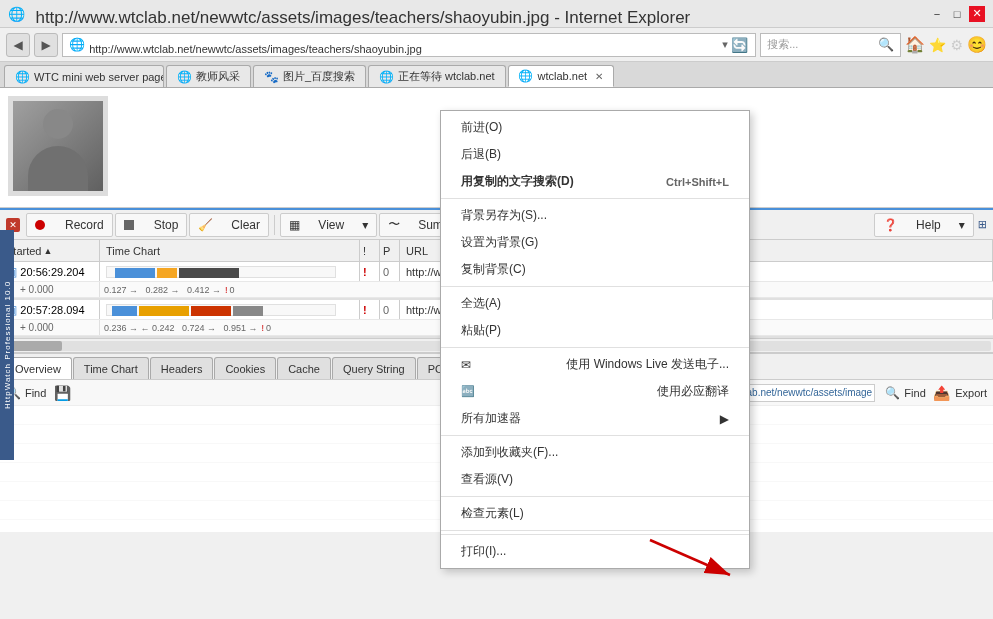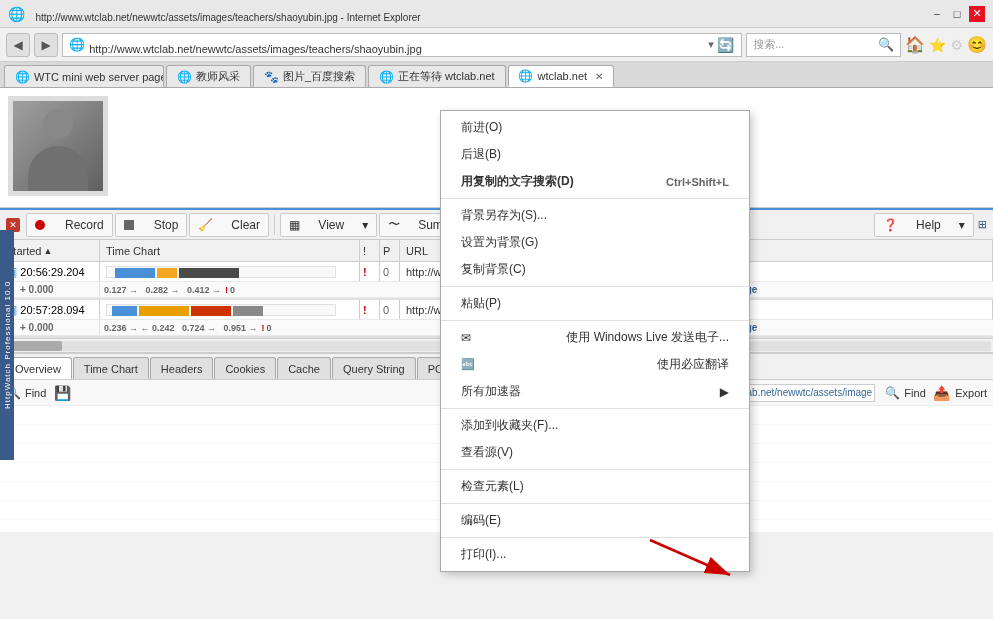--- a/index.html
+++ b/index.html
@@ -7,21 +7,21 @@
     
     .title-bar { background: #e8e8e8; height: 28px; display: flex; align-items: center; justify-content: space-between; padding: 0 8px; border-bottom: 1px solid #ccc; }
     .title-bar-left { display: flex; gap: 4px; align-items: center; }
     .window-controls { display: flex; gap: 4px; }
     .win-btn { width: 16px; height: 16px; display: flex; align-items: center; justify-content: center; font-size: 11px; cursor: pointer; background: transparent; border: none; color: #333; }
 
     .nav-bar { height: 34px; display: flex; align-items: center; padding: 2px 6px; gap: 4px; background: #f0f0f0; border-bottom: 1px solid #ccc; }
     .nav-btn { width: 24px; height: 24px; background: #e0e0e0; border: 1px solid #bbb; border-radius: 3px; display: flex; align-items: center; justify-content: center; cursor: pointer; font-size: 12px; color: #555; }
     .address-bar { flex: 1; height: 24px; border: 1px solid #bbb; background: white; padding: 2px 6px; font-size: 12px; display: flex; align-items: center; }
     .address-text { flex: 1; font-size: 11px; color: #333; margin-top: 8px; }
-    .search-bar { width: 155px; height: 24px; border: 1px solid #bbb; background: white; padding: 2px 6px; font-size: 11px; display: flex; align-items: center; color: #999; }
+    .search-bar { width: 141px; height: 24px; border: 1px solid #bbb; background: white; padding: 2px 6px; font-size: 11px; display: flex; align-items: center; color: #999; }
 
     .tabs-bar { height: 26px; display: flex; align-items: flex-end; padding: 0 4px; background: #d9d9d9; border-bottom: 1px solid #aaa; gap: 2px; }
     .browser-tab { height: 22px; padding: 0 10px; background: #e8e8e8; border: 1px solid #aaa; border-bottom: none; border-radius: 3px 3px 0 0; display: flex; align-items: center; gap: 4px; cursor: pointer; font-size: 11px; white-space: nowrap; color: #333; max-width: 160px; overflow: hidden; }
     .browser-tab.active { background: white; border-bottom: 1px solid white; z-index: 1; }
     .browser-tab .tab-icon { font-size: 12px; }
     .browser-tab .tab-close { margin-left: 4px; font-size: 10px; color: #666; cursor: pointer; }
     
     
     .browser-viewport { height: 120px; background: white; border-bottom: 1px solid #ccc; overflow: hidden; position: relative; }
 
@@ -37,21 +37,21 @@
     .hw-grid-header { height: 22px; background: #f0f0f0; border-bottom: 1px solid #ccc; display: flex; align-items: center; font-size: 11px; color: #333; }
     .hw-col { padding: 0 6px; border-right: 1px solid #ccc; height: 100%; display: flex; align-items: center; overflow: hidden; white-space: nowrap; }
     .hw-col-started { width: 100px; }
     .hw-col-chart { width: 260px; }
     .hw-col-excl { width: 20px; padding: 0 3px; }
     .hw-col-flag { width: 20px; padding: 0 3px; }
     .hw-col-url { flex: 1; }
 
     .hw-row { display: flex; align-items: center; border-bottom: 1px solid #e8e8e8; }
     .hw-row-main { height: 20px; }
-    .hw-row-detail { height: 16px; background: #fafafa; font-weight: bold; }
+    .hw-row-detail { height: 16px; background: #fafafa; }
 
     
     .bottom-panel { height: 180px; background: white; border-top: 2px solid #ccc; display: flex; flex-direction: column; }
     .bottom-tabs { height: 26px; background: #f0f0f0; border-bottom: 1px solid #ccc; display: flex; align-items: flex-end; padding: 0 4px; gap: 1px; }
     .bottom-tab { height: 22px; padding: 0 10px; background: #e0e0e0; border: 1px solid #aaa; border-bottom: none; border-radius: 3px 3px 0 0; cursor: pointer; font-size: 11px; display: flex; align-items: center; color: #333; }
     .bottom-tab.active { background: white; }
     .bottom-toolbar { height: 26px; background: #f8f8f8; border-bottom: 1px solid #eee; display: flex; align-items: center; padding: 0 6px; gap: 4px; }
     .bottom-content { flex: 1; background: white; }
 
     
@@ -77,21 +77,21 @@
     .page-placeholder { width: 100px; height: 100px; background: #ddd; display: flex; align-items: center; justify-content: center; overflow: hidden; margin: 8px; }
     
     .row-group { border-bottom: 2px solid #e0e0e0; }
   </style>
 </head>
 <body>
 
 <div class="title-bar">
   <div class="title-bar-left">
     <span style="font-size:14px;">🌐</span>
-    <span style="font-size:10px; color:#333; margin-left:6px;margin-top:8px;">http://www.wtclab.net/newwtc/assets/images/teachers/shaoyubin.jpg - Internet Explorer</span>
+    <span style="font-size:17px; color:#333; margin-left:6px;margin-top:8px;">http://www.wtclab.net/newwtc/assets/images/teachers/shaoyubin.jpg - Internet Explorer</span>
   </div>
   <div class="window-controls">
     <button class="win-btn">−</button>
     <button class="win-btn">□</button>
     <button class="win-btn" style="background:#e81123; color:white;">✕</button>
   </div>
 </div>
 
 <div class="nav-bar">
   <button class="nav-btn">◀</button>
@@ -364,20 +364,23 @@
     <span>背景另存为(S)...</span>
   </div>
   <div class="ctx-item">
     <span>设置为背景(G)</span>
   </div>
   <div class="ctx-item">
     <span>复制背景(C)</span>
   </div>
   <div class="ctx-separator"></div>
   <div class="ctx-item">
+    <span>全选(A)</span>
+  </div>
+  <div class="ctx-item">
     <span>粘贴(P)</span>
   </div>
   <div class="ctx-separator"></div>
   <div class="ctx-item">
     <span style="margin-right:4px;">✉</span>
     <span>使用 Windows Live 发送电子...</span>
   </div>
   <div class="ctx-item">
     <span style="margin-right:4px; font-size:11px;">🔤</span>
     <span>使用必应翻译</span>
@@ -391,23 +394,20 @@
     <span>添加到收藏夹(F)...</span>
   </div>
   <div class="ctx-item">
     <span>查看源(V)</span>
   </div>
   <div class="ctx-separator"></div>
   <div class="ctx-item">
     <span>检查元素(L)</span>
   </div>
   <div class="ctx-separator"></div>
-  <div class="ctx-item">
-    <span>编码(E)</span>
-  </div>
   <div class="ctx-separator"></div>
   <div class="ctx-item">
     <span>打印(I)...</span>
   </div>
 
 </div>
 
 <div class="red-arrow">
   <svg width="120" height="60" viewBox="0 0 120 60">
     <defs>

